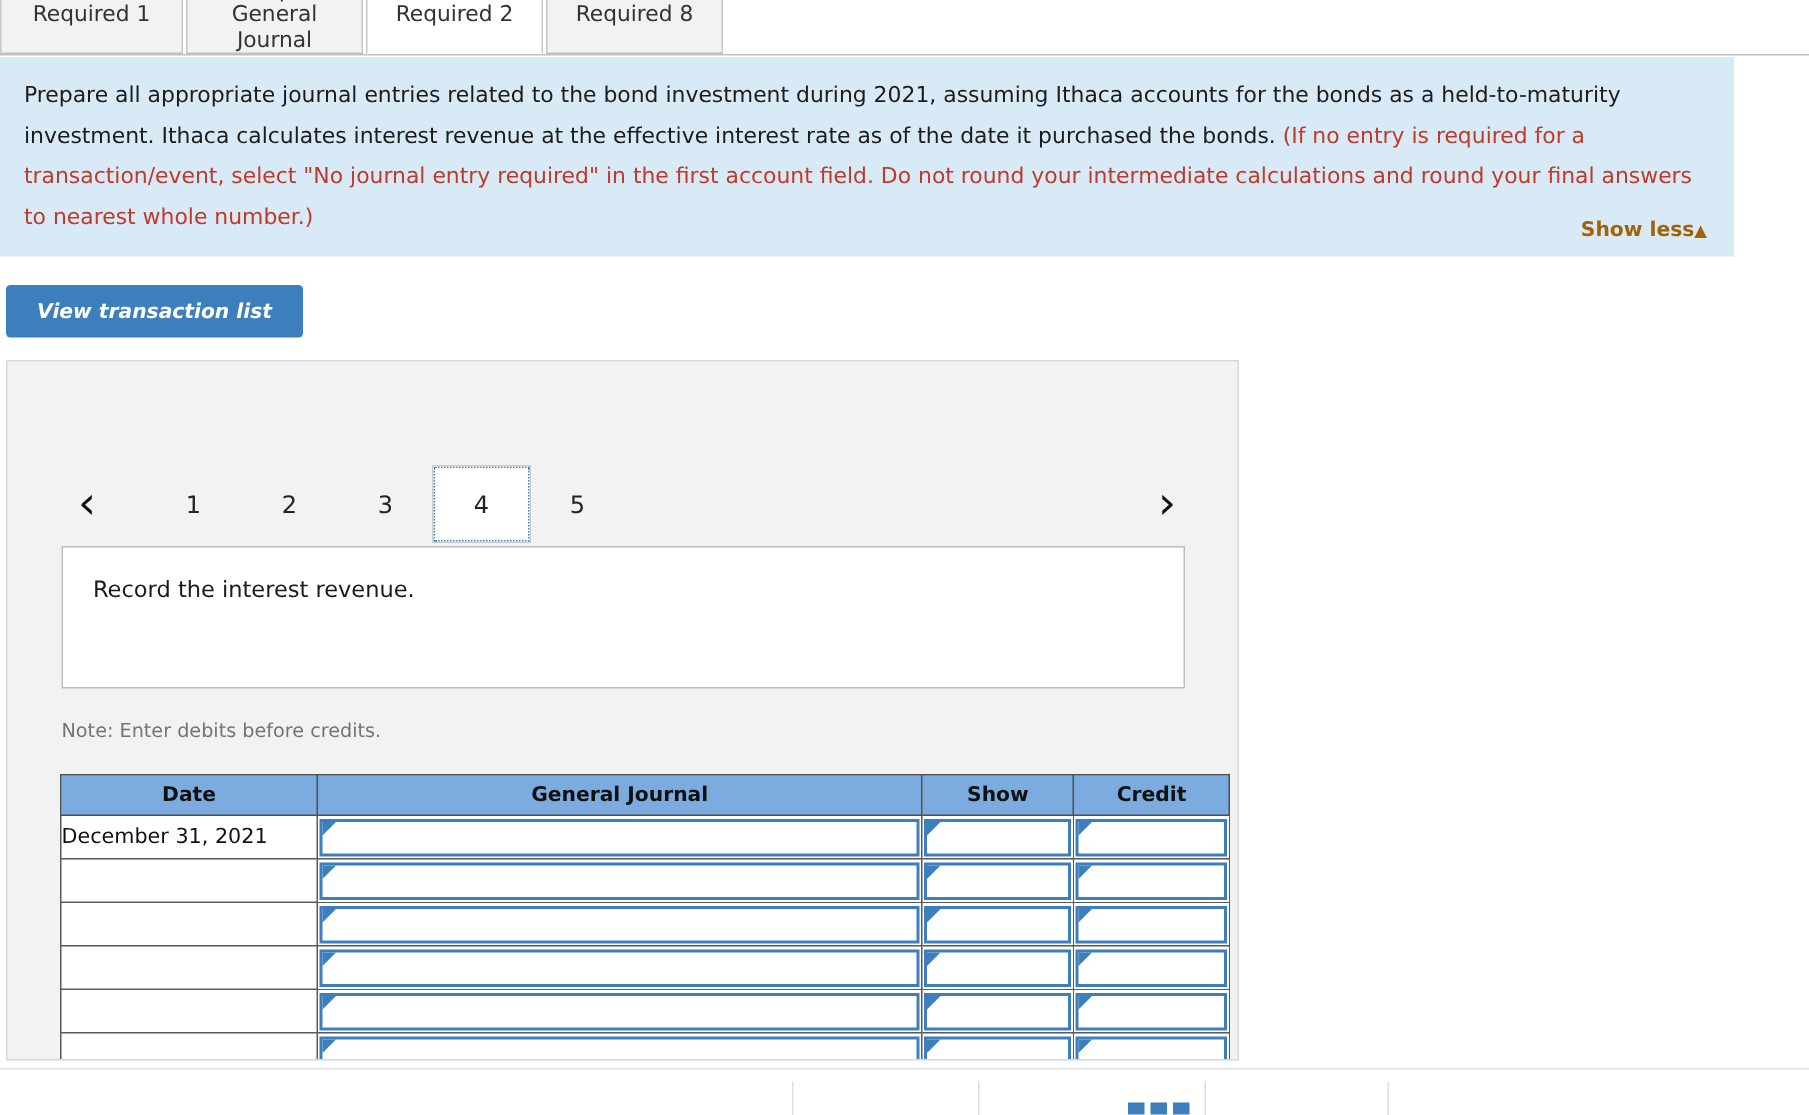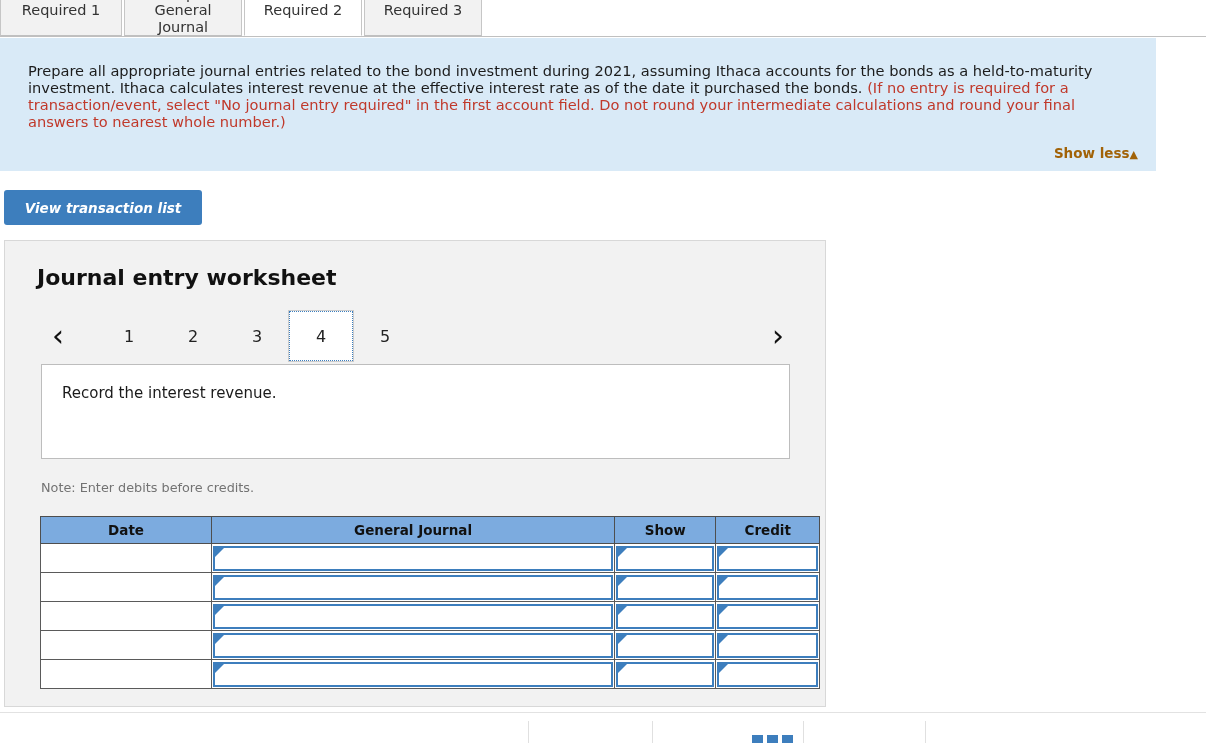--- a/index.html
+++ b/index.html
@@ -53,23 +53,23 @@
   
   .instr {
     position: absolute;
     left: 0; top: 38px;
     width: 1156px;
     height: 133px;
     background: #d9eaf7;
     padding: 12px 16px 0 16px;
   }
   .instr p {
-    margin: 12px;
+    margin: 0;
     font-size: 14.6px;
-    line-height: 17px;
+    line-height: 27px;
     color: #1c1c1c;
   }
   .instr .red { color: #c0392b; }
   .showless {
     position: absolute;
     right: 18px; bottom: 10px;
     font-size: 13.5px;
     font-weight: bold;
     color: #a16207;
     cursor: pointer;
@@ -257,36 +257,35 @@
   <div class="tab tab-w1">
     <span>Required 1</span>
   </div>
   <div class="tab tab-w2 multiline">
     <span>Req 1 General Journal</span>
   </div>
   <div class="tab tab-w3 active">
     <span>Required 2</span>
   </div>
   <div class="tab tab-w4">
-    <span>Required 3</span>
+    <span>Required 8</span>
   </div>
 </div>
 
 <div class="instr">
   <p><span>Prepare all appropriate journal entries related to the bond investment during 2021, assuming Ithaca accounts for the bonds as a held-to-maturity investment. Ithaca calculates interest revenue at the effective interest rate as of the date it purchased the bonds. </span><span class="red">(If no entry is required for a transaction/event, select "No journal entry required" in the first account field. Do not round your intermediate calculations and round your final answers to nearest whole number.)</span></p>
   <div class="showless">
     <span>Show less</span><span class="caret">▲</span>
   </div>
 </div>
 
 <button class="vtl">View transaction list</button>
 
 <div class="card">
 
-  <div class="card-title">Journal entry worksheet</div>
 
   <div class="pager">
     <div class="pager-arrow pager-prev">‹</div>
     <div class="pager-pages">
       <div class="page">1</div>
       <div class="page">2</div>
       <div class="page">3</div>
       <div class="page active">4</div>
       <div class="page">5</div>
     </div>
@@ -308,20 +307,32 @@
     </colgroup>
     <thead>
       <tr>
         <th>Date</th>
         <th>General Journal</th>
         <th>Show</th>
         <th>Credit</th>
       </tr>
     </thead>
     <tbody>
+      <tr>
+        <td class="date-cell">December 31, 2021</td>
+        <td class="ddcell">
+            <div class="dd"></div>
+          </td>
+        <td class="ddcell">
+            <div class="dd"></div>
+          </td>
+        <td class="ddcell">
+            <div class="dd"></div>
+          </td>
+      </tr>
       <tr>
         <td class="date-cell"></td>
         <td class="ddcell">
             <div class="dd"></div>
           </td>
         <td class="ddcell">
             <div class="dd"></div>
           </td>
         <td class="ddcell">
             <div class="dd"></div>

